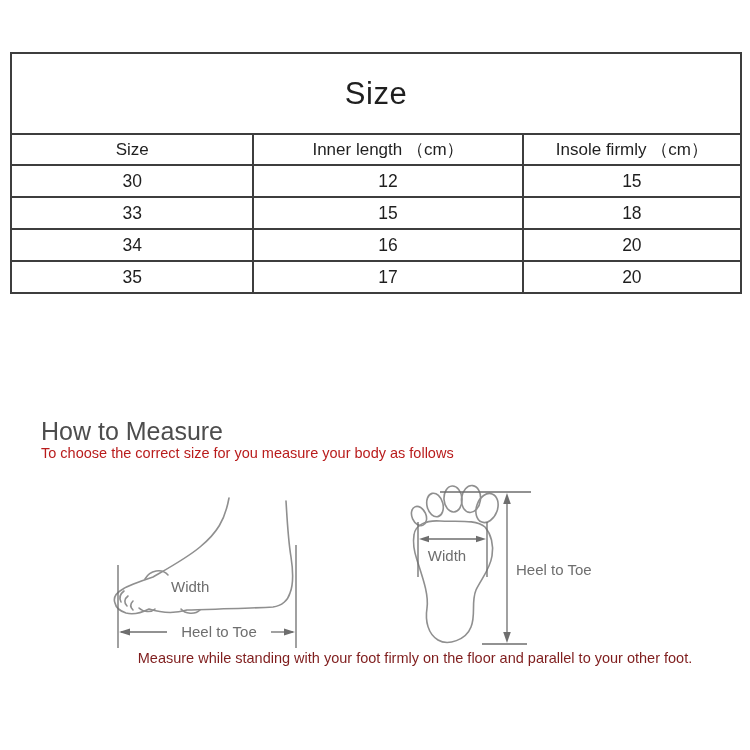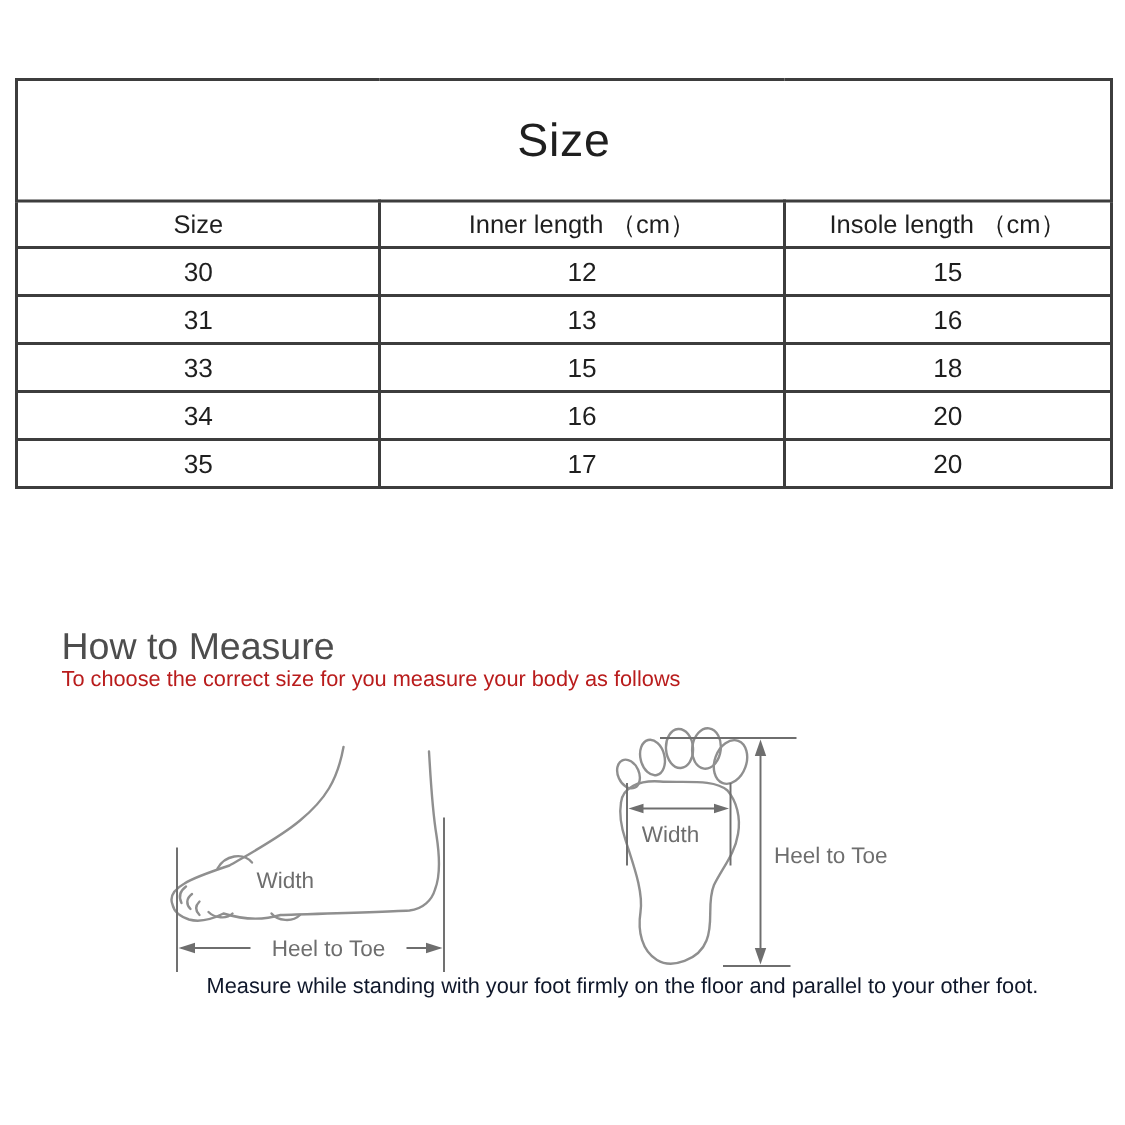--- a/index.html
+++ b/index.html
@@ -55,52 +55,47 @@
     font-size: 15px;
     fill: #6e6e6e;
   }
   .caption {
     position: absolute;
     left: 105px;
     top: 650px;
     width: 620px;
     text-align: center;
     font-size: 14.5px;
-    color: #0f172a;
+    color: #7f1d1d;
   }
 </style>
 </head>
 <body>
 
 <div class="page">
 
   <table class="size-table">
     <colgroup>
       <col style="width:33.2%">
       <col style="width:36.9%">
       <col style="width:29.9%">
     </colgroup>
     <tbody>
       <tr>
         <td class="title-cell" colspan="3">Size</td>
       </tr>
       <tr class="header-row">
         <th>Size</th>
         <th>Inner length （cm）</th>
-        <th>Insole length （cm）</th>
+        <th>Insole firmly （cm）</th>
       </tr>
       <tr class="data-row">
         <td>30</td>
         <td>12</td>
         <td>15</td>
-      </tr>
-      <tr class="data-row">
-        <td>31</td>
-        <td>13</td>
-        <td>16</td>
       </tr>
       <tr class="data-row">
         <td>33</td>
         <td>15</td>
         <td>18</td>
       </tr>
       <tr class="data-row">
         <td>34</td>
         <td>16</td>
         <td>20</td>

